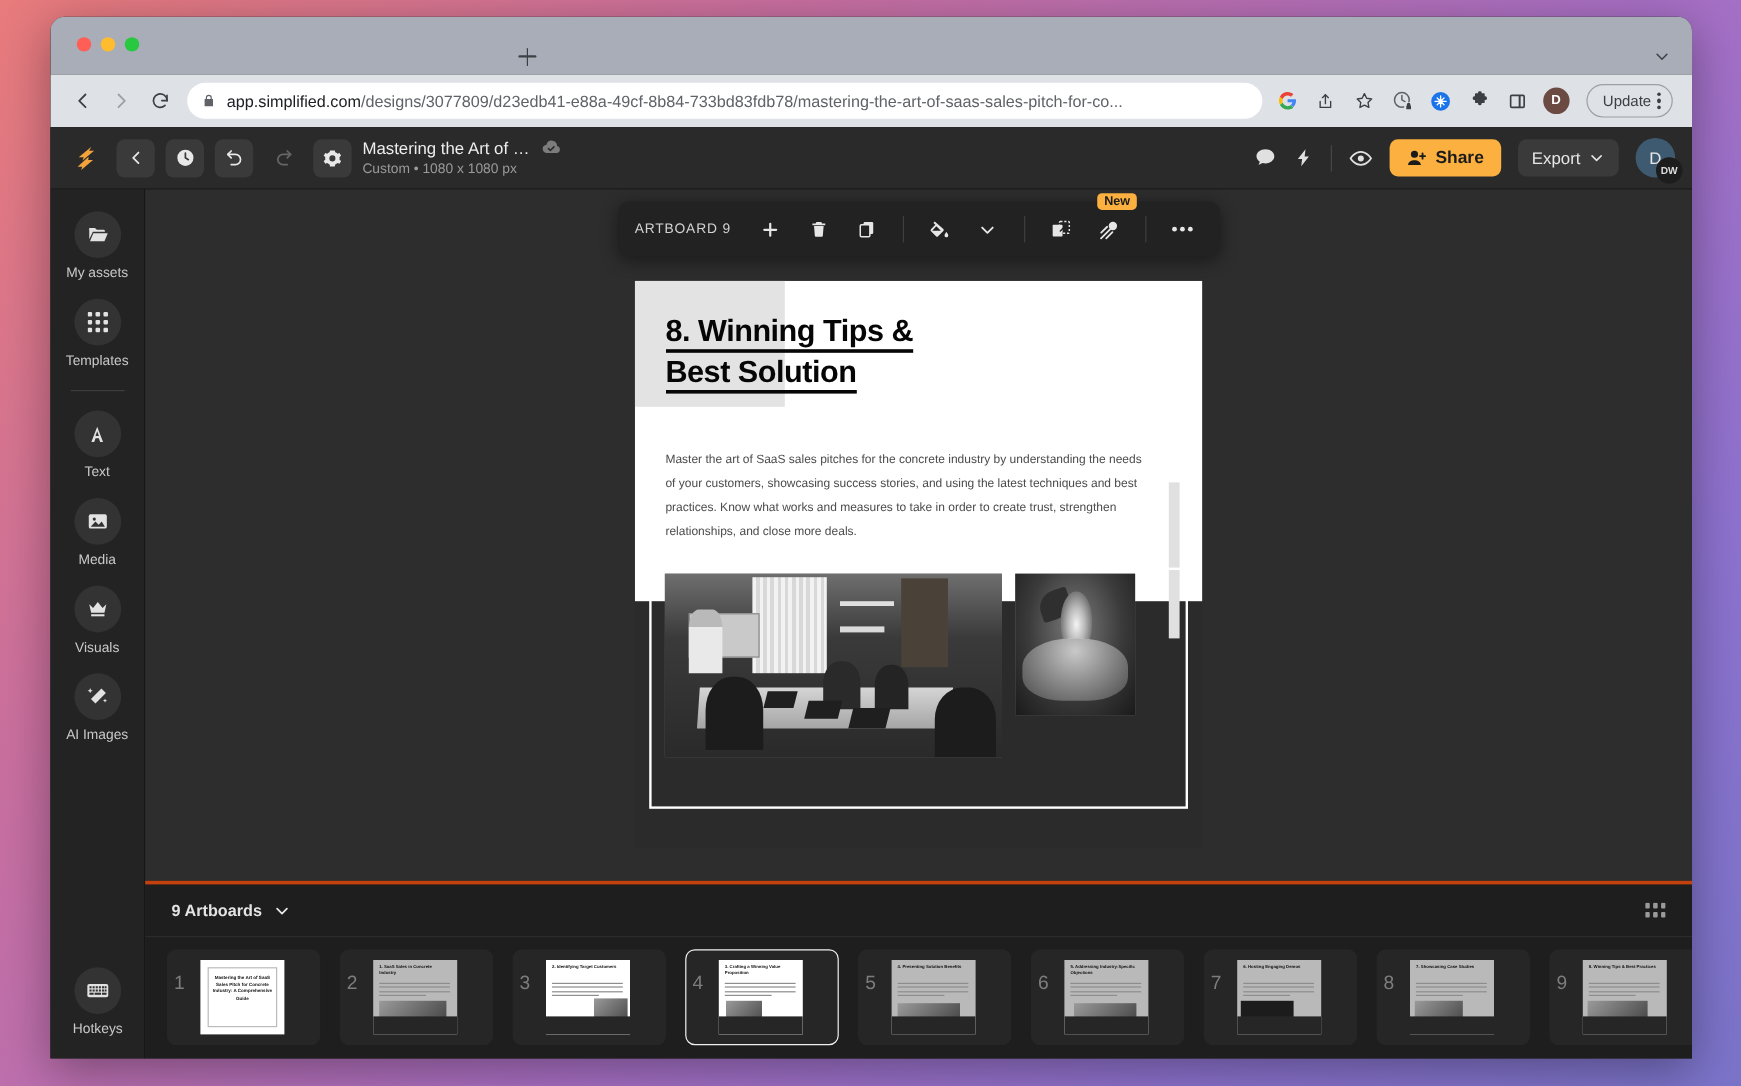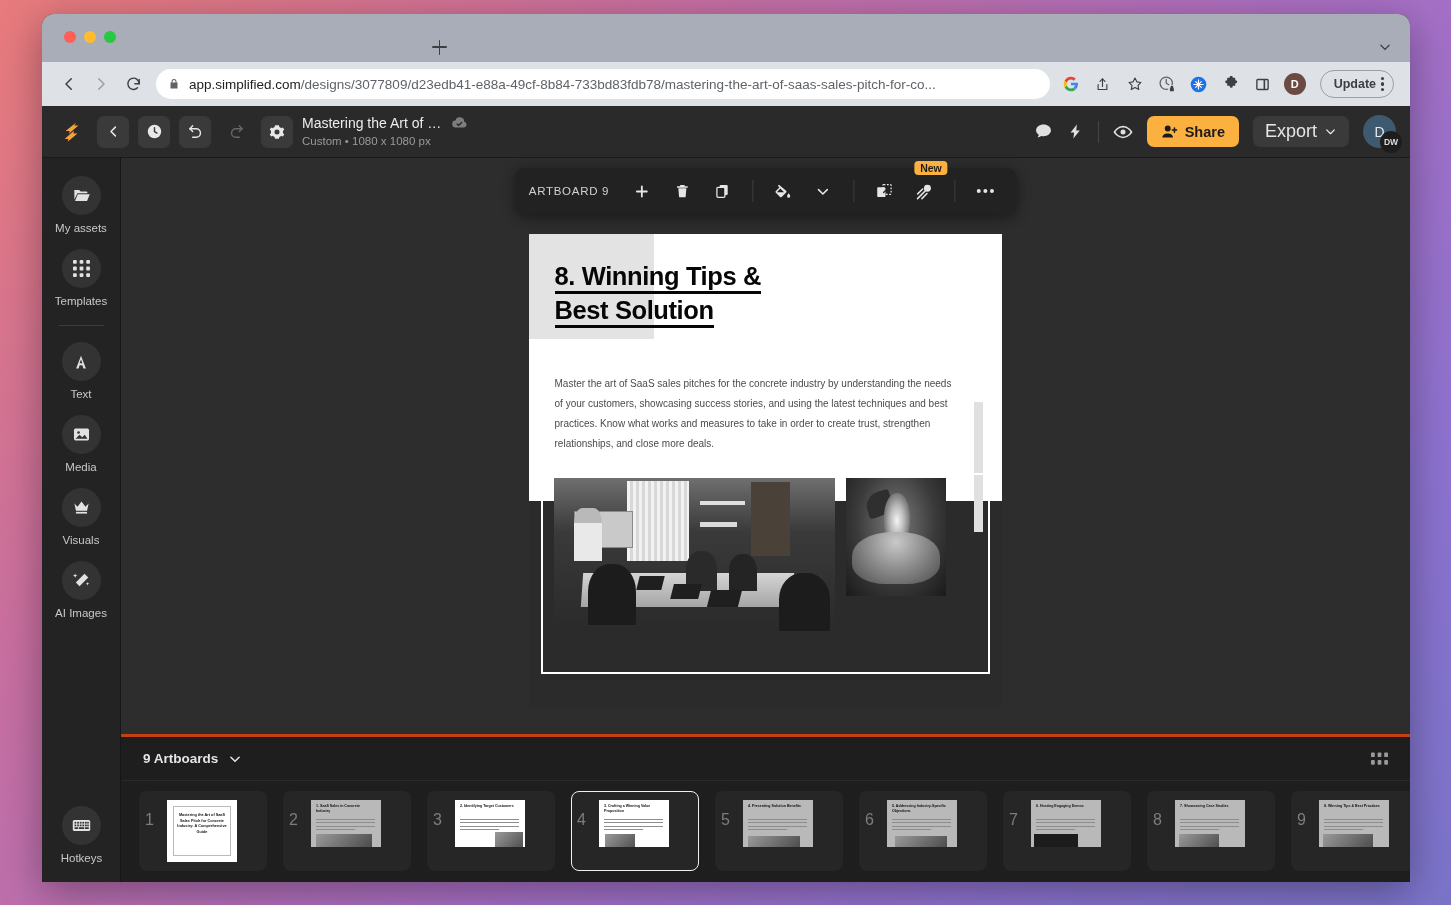--- a/index.html
+++ b/index.html
@@ -53,21 +53,21 @@
     display:flex; align-items:center; padding:0 12px; gap:9px; overflow:hidden;
   }
   .omni-url { font-size:13.5px; color:#5f6368; white-space:nowrap; overflow:hidden; }
   .omni-url b { color:#202124; font-weight:400; }
   .ext-icons { display:flex; align-items:center; gap:10px; padding-right:4px;}
   .ext-ico { width:22px; height:22px; display:flex; align-items:center; justify-content:center; }
   .avatar-chrome { width:22px; height:22px; border-radius:50%; background:#6b4a42;
     color:#fff; font-size:11px; display:flex; align-items:center; justify-content:center; font-weight:600;}
   .update-btn { height:28px; border:1px solid #9aa0a6; border-radius:14px; display:flex;
     align-items:center; padding:0 8px 0 13px; gap:5px; margin-left:4px;}
-  .update-btn span{ font-size:12.5px; color:#3c4043;font-weight:bold; }
+  .update-btn span{ font-size:12.5px; color:#3c4043; }
   .kebab { width:4px; }
   .kebab i { display:block; width:3.2px; height:3.2px; border-radius:50%; background:#3c4043; margin:2px 0;}
 
   
   .app { position:absolute; left:0; top:92px; right:0; bottom:0; background:#1e1e1e; }
 
   
   .appbar { height:52px; background:#2a2a2a; display:flex; align-items:center; padding:0 14px; gap:9px;
             border-bottom:1px solid #1a1a1a;}
   .logo { width:32px; height:32px; display:flex; align-items:center; justify-content:center; }
@@ -75,21 +75,21 @@
             display:flex; align-items:center; justify-content:center; }
   .tb-btn.ghost { background:transparent; }
   .doc-meta { line-height:1.25; }
   .doc-title { font-size:14px; color:#ededed; display:flex; align-items:center; gap:9px;}
   .doc-sub { font-size:11.5px; color:#9a9a9a; margin-top:2px;}
   .appbar-right { margin-left:auto; display:flex; align-items:center; gap:14px; }
   .divider-v { width:1px; height:22px; background:#454545; }
   .share-btn { height:31px; background:#fbb040; border-radius:7px; display:flex;
     align-items:center; gap:7px; padding:0 14px; color:#1b1b1b; font-size:14.5px; font-weight:700;}
   .export-btn { height:31px; background:#3a3a3a; border-radius:7px; display:flex;
-    align-items:center; gap:7px; padding:0 12px; color:#e6e6e6; font-size:18px;}
+    align-items:center; gap:7px; padding:0 12px; color:#e6e6e6; font-size:14px;}
   .avatar-app { width:33px; height:33px; border-radius:50%; background:#3d5a70;
     color:#e8e8e8; font-size:14px; display:flex; align-items:center; justify-content:center; position:relative;}
   .avatar-badge { position:absolute; right:-6px; bottom:-5px; width:22px; height:22px; border-radius:50%;
     background:#1d1d1d; color:#dcdcdc; font-size:8.5px; font-weight:700;
     display:flex; align-items:center; justify-content:center;margin-top:29px;}
 
   
   .bodyrow { position:absolute; left:0; top:52px; right:0; bottom:0; display:flex; }
 
   

